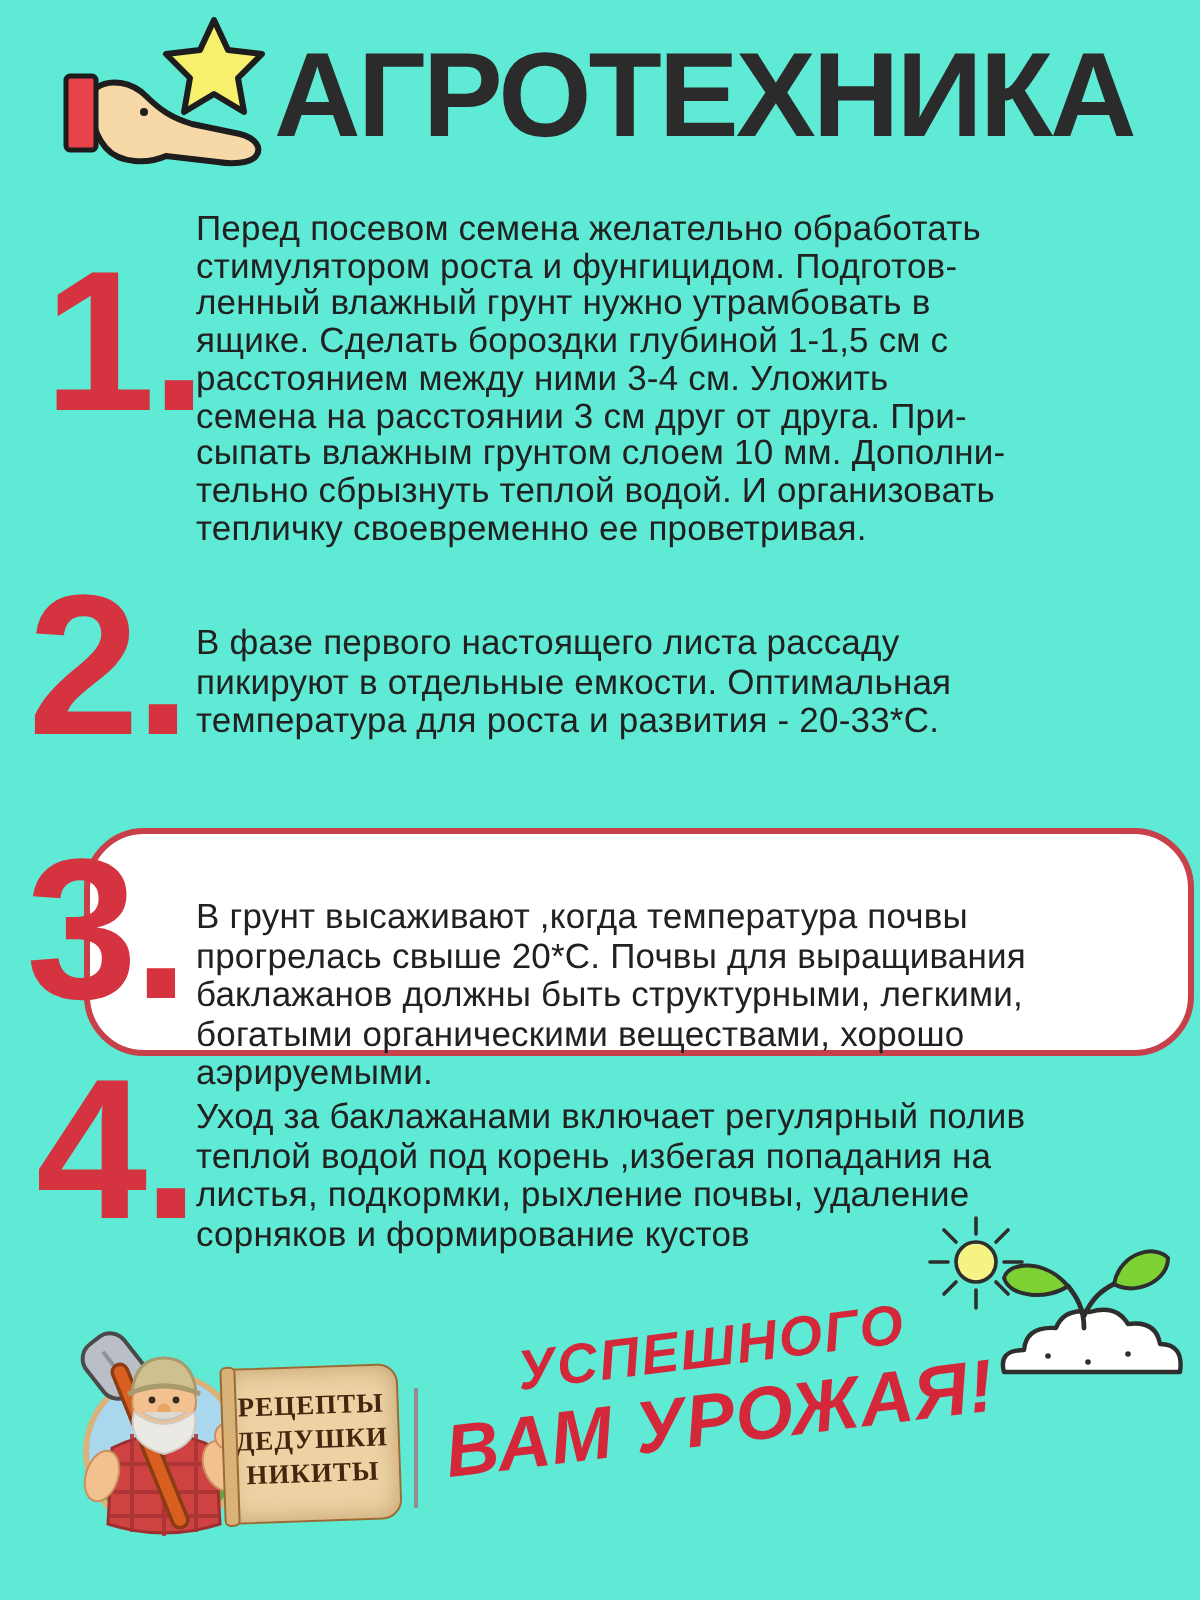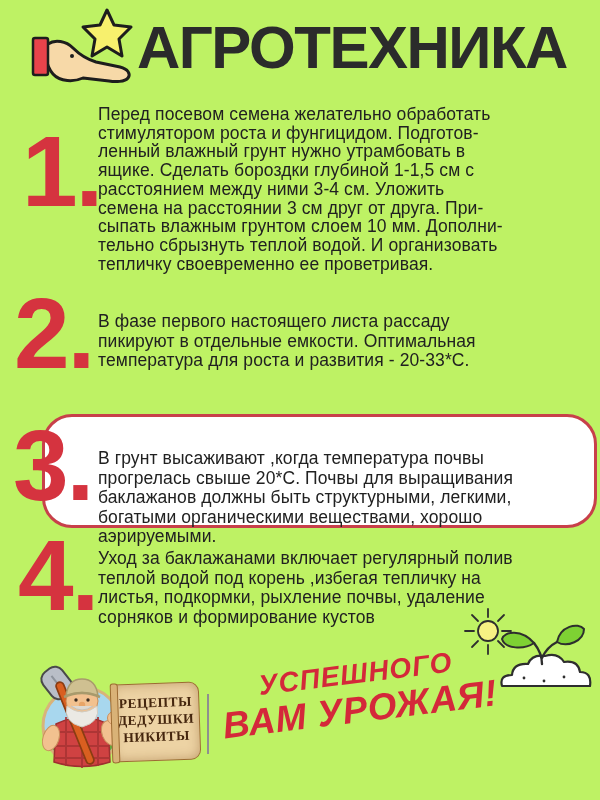--- a/index.html
+++ b/index.html
@@ -1,16 +1,16 @@
 <!DOCTYPE html>
 <html><head>
 <meta charset="utf-8">
 <style>
   html,body{margin:0;padding:0;background:#fff;}
-  .page{position:relative;width:600px;height:800px;background:#bef264;overflow:hidden;
+  .page{position:relative;width:600px;height:800px;background:#5eead4;overflow:hidden;
         font-family:"Liberation Sans",sans-serif;color:#1f1f1f;}
   .abs{position:absolute;}
 
   
   .title{left:137px;top:16px;font-size:60px;font-weight:bold;letter-spacing:-1.5px;
          color:#2b2b2b;line-height:64px;white-space:nowrap;}
 
   
   .step-num{font-size:100px;font-weight:bold;color:#d5333f;line-height:90px;letter-spacing:-2px;}
   .step-text{font-size:17.5px;line-height:18.7px;letter-spacing:0.1px;white-space:pre-line;color:#212121;}
@@ -82,21 +82,21 @@
     <div class="abs step-text lh-19 txt3">В грунт высаживают ,когда температура почвы
 прогрелась свыше 20*С. Почвы для выращивания
 баклажанов должны быть структурными, легкими,
 богатыми органическими веществами, хорошо
 аэрируемыми.</div>
   </div>
 
   <div>
     <div class="abs step-num num4">4.</div>
     <div class="abs step-text lh-19 txt4">Уход за баклажанами включает регулярный полив
-теплой водой под корень ,избегая тепличку на
+теплой водой под корень ,избегая попадания на
 листья, подкормки, рыхление почвы, удаление
 сорняков и формирование кустов</div>
   </div>
 
   <svg class="abs" style="left:450px;top:598px;" width="150" height="95" viewBox="0 0 150 95">
     <g>
       <circle cx="38" cy="33" r="10" fill="#f6f283" stroke="#2e2e2e" stroke-width="1.8"></circle>
       <g stroke="#2e2e2e" stroke-width="1.8" stroke-linecap="round">
         <line x1="38" y1="11" x2="38" y2="19"></line>
         <line x1="38" y1="47" x2="38" y2="56"></line>

